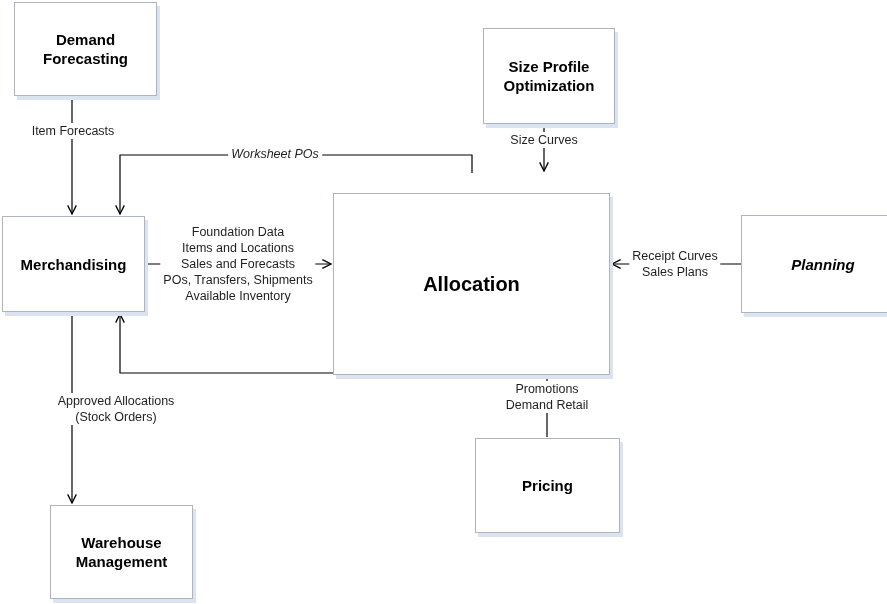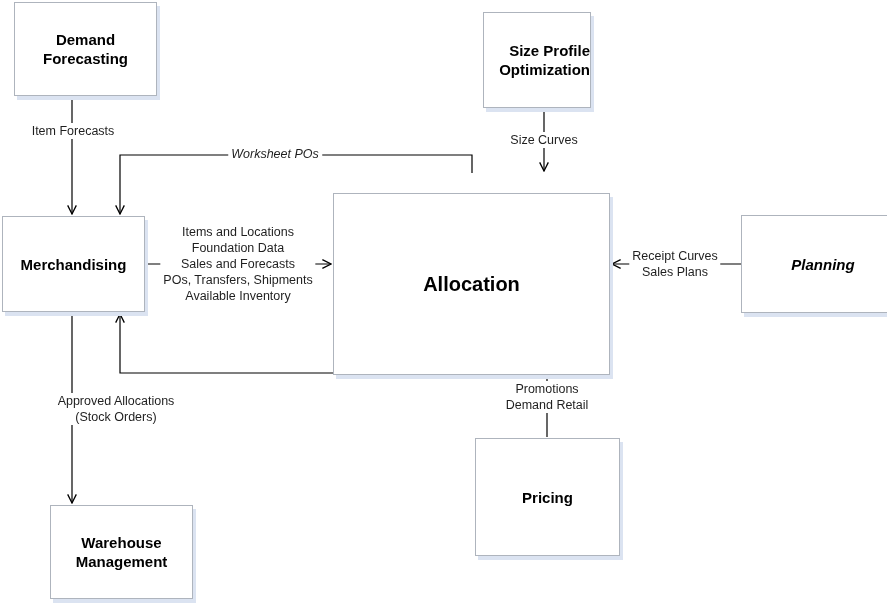--- a/index.html
+++ b/index.html
@@ -86,51 +86,51 @@
       <path d="M472,355 L472,373 L120,373 L120,314" marker-end="url(#arrow)"></path>
 
       <path d="M72,312 L72,503" marker-end="url(#arrow)"></path>
     </g>
   </svg>
 
   <div class="box" style="left:2px; top:2px; width:143px; height:94px;margin-left:12px;">
     <span class="box-label">Demand Forecasting</span>
   </div>
 
-  <div class="box" style="left:483px; top:12px; width:108px; height:96px;text-align:right;">
+  <div class="box" style="left:483px; top:28px; width:132px; height:96px;">
     <span class="box-label">Size Profile Optimization</span>
   </div>
 
   <div class="box" style="left:2px; top:216px; width:143px; height:96px;">
     <span class="box-label">Merchandising</span>
   </div>
 
   <div class="box big" style="left:333px; top:173px; width:277px; height:182px;margin-top:20px;">
     <span class="box-label">Allocation</span>
   </div>
 
   <div class="box" style="left:741px; top:215px; width:164px; height:98px;font-style:italic;">
     <span class="box-label">Planning</span>
   </div>
 
-  <div class="box" style="left:475px; top:438px; width:145px; height:118px;">
+  <div class="box" style="left:475px; top:438px; width:145px; height:95px;">
     <span class="box-label">Pricing</span>
   </div>
 
   <div class="box" style="left:2px; top:505px; width:143px; height:94px;margin-left:48px;">
     <span class="box-label">Warehouse Management</span>
   </div>
 
   <div class="edge-label" style="left:73px; top:131px;">Item Forecasts</div>
 
   <div class="edge-label" style="left:275px; top:154px;font-style:italic;">Worksheet POs</div>
 
   <div class="edge-label" style="left:238px; top:264px;">
+    <div>Foundation Data</div>
     <div>Items and Locations</div>
-    <div>Foundation Data</div>
     <div>Sales and Forecasts</div>
     <div>POs, Transfers, Shipments</div>
     <div>Available Inventory</div>
   </div>
 
   <div class="edge-label" style="left:544px; top:140px;">Size Curves</div>
 
   <div class="edge-label" style="left:675px; top:264px;">
     <div>Receipt Curves</div>
     <div>Sales Plans</div>

